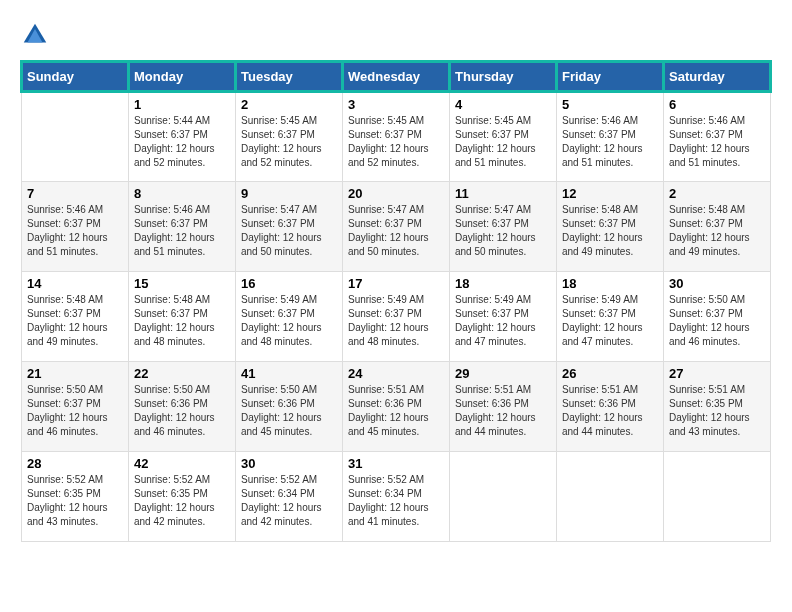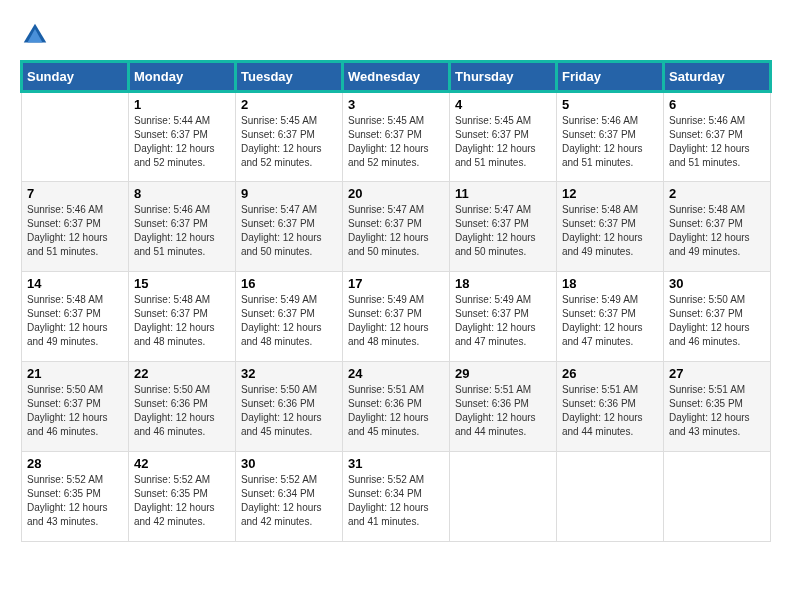--- a/index.html
+++ b/index.html
@@ -279,21 +279,21 @@
 and 46 minutes.</div>
         </td>
         <td>
           <span class="day-num">22</span>
           <div class="day-info" style="white-space: pre-line;">Sunrise: 5:50 AM
 Sunset: 6:36 PM
 Daylight: 12 hours
 and 46 minutes.</div>
         </td>
         <td>
-          <span class="day-num">32</span>
+          <span class="day-num">41</span>
           <div class="day-info" style="white-space: pre-line;">Sunrise: 5:50 AM
 Sunset: 6:36 PM
 Daylight: 12 hours
 and 45 minutes.</div>
         </td>
         <td>
           <span class="day-num">24</span>
           <div class="day-info" style="white-space: pre-line;">Sunrise: 5:51 AM
 Sunset: 6:36 PM
 Daylight: 12 hours

